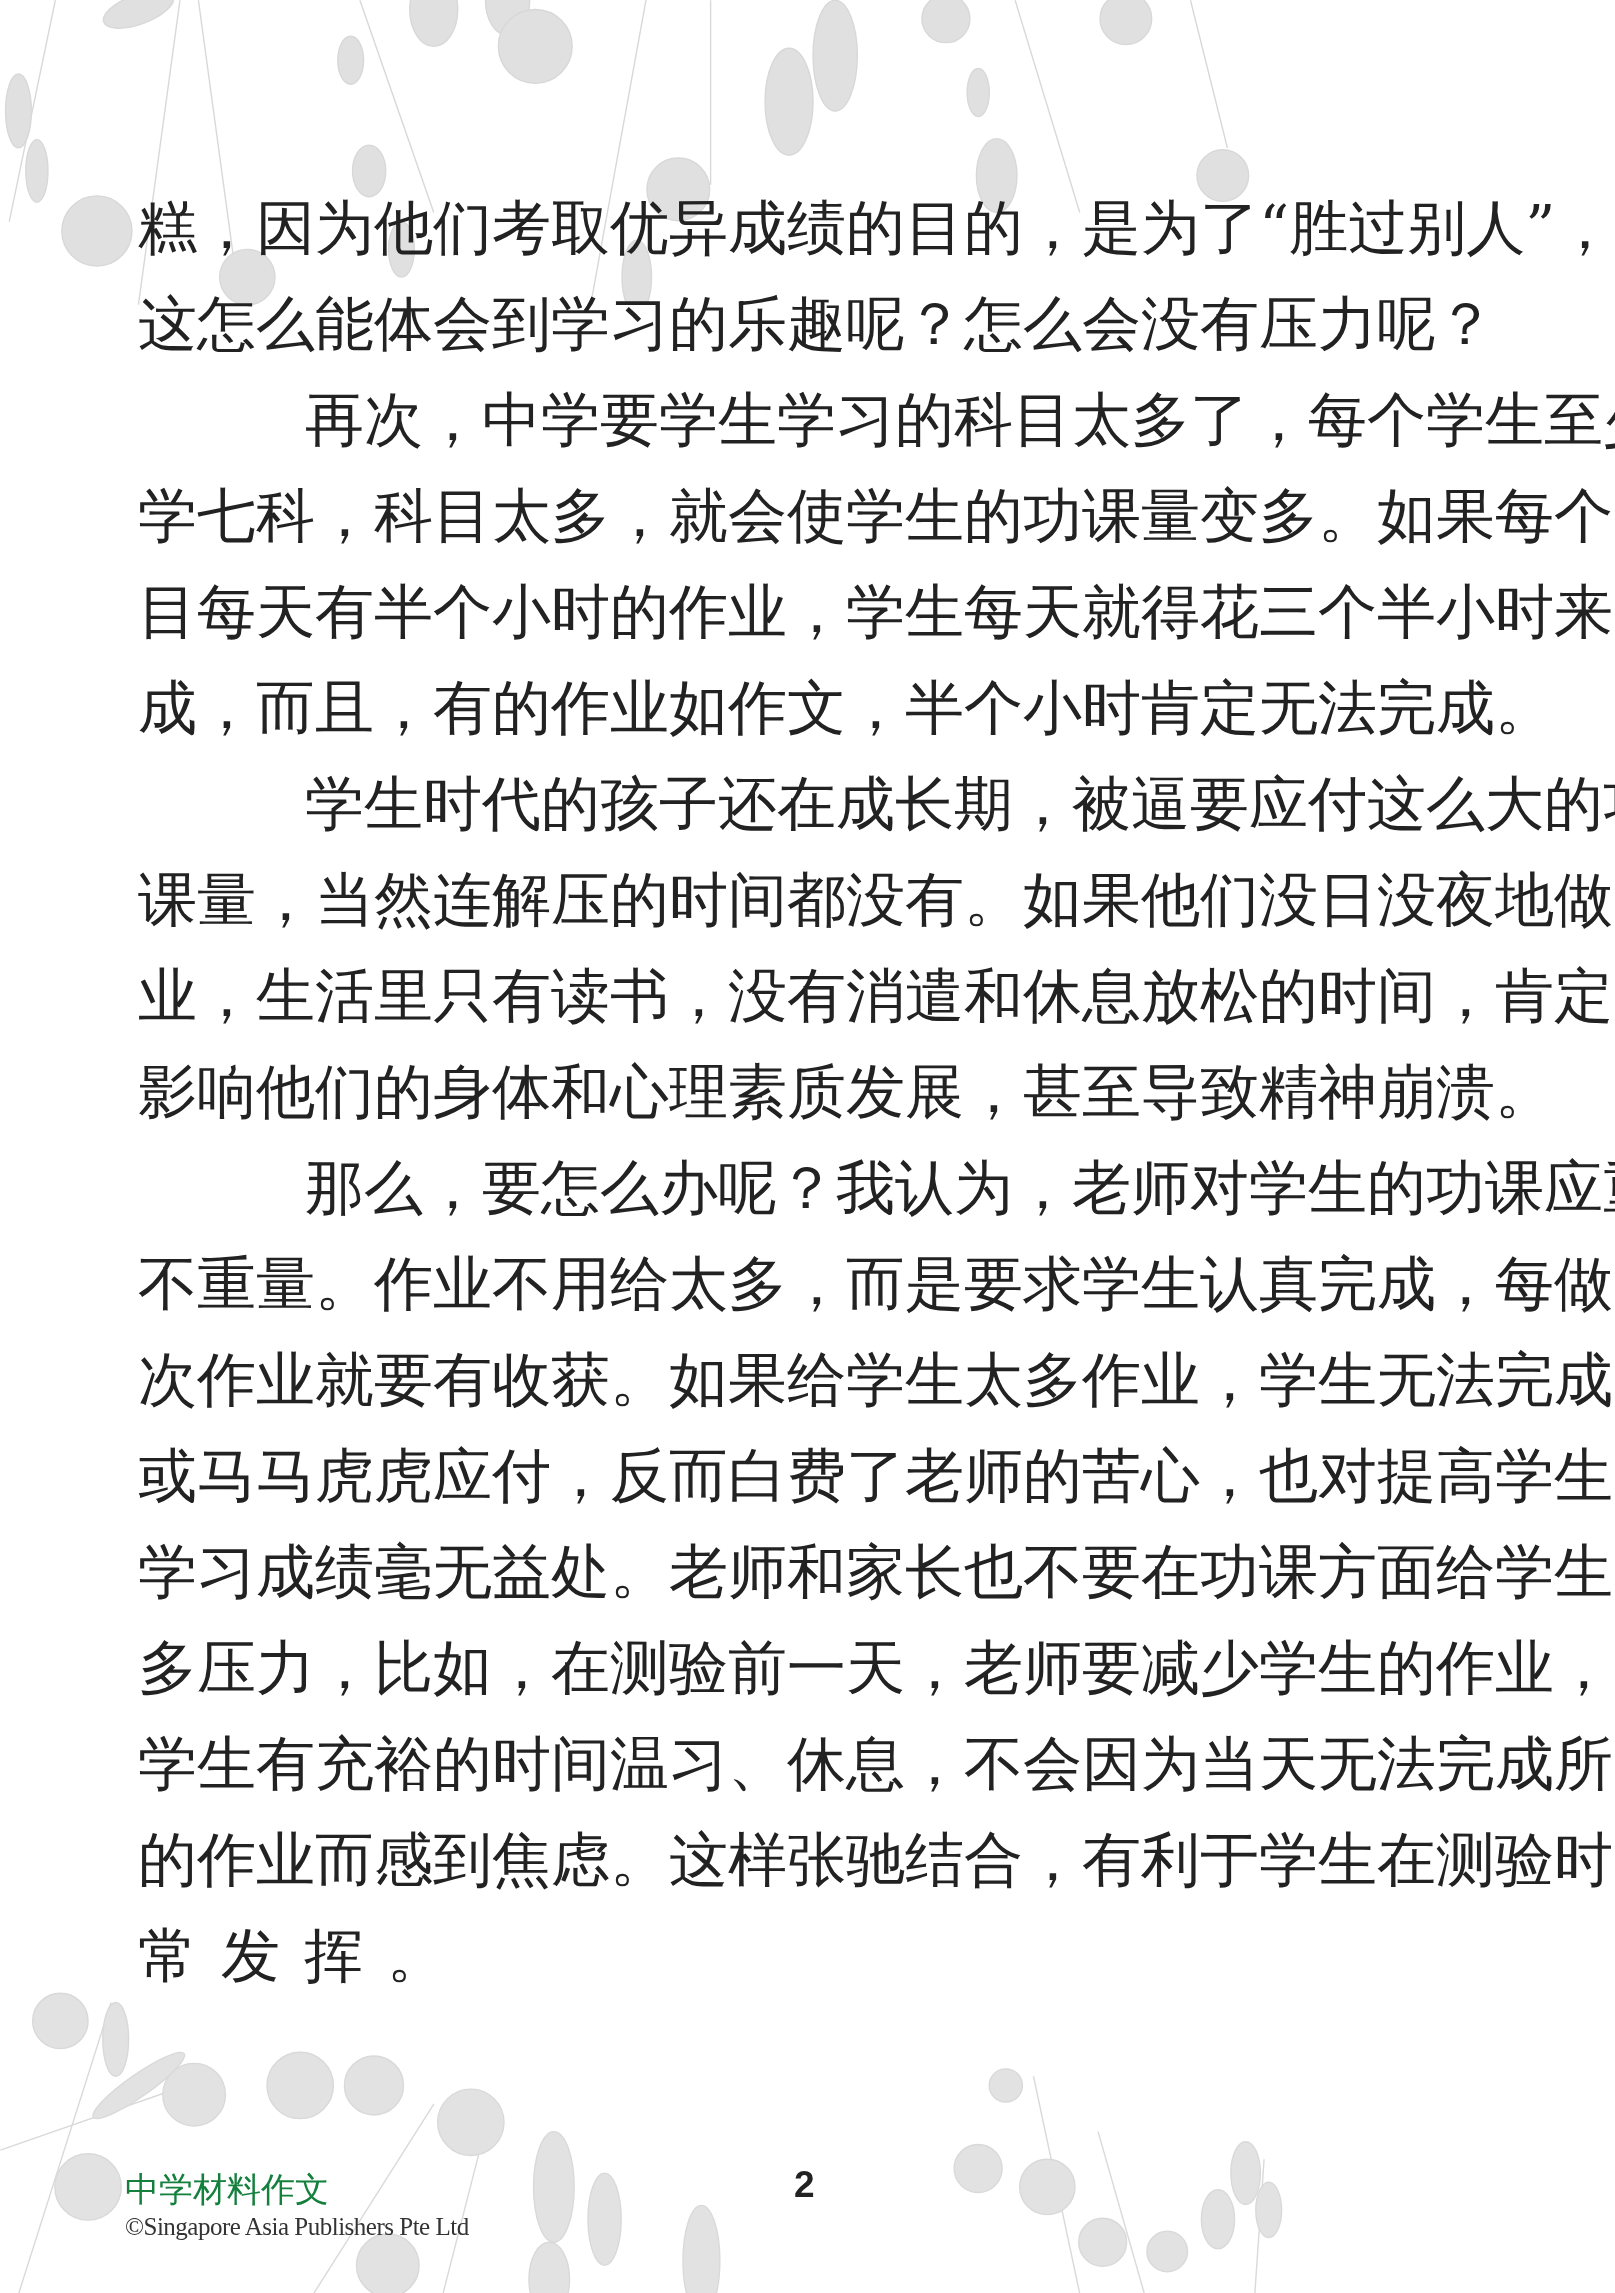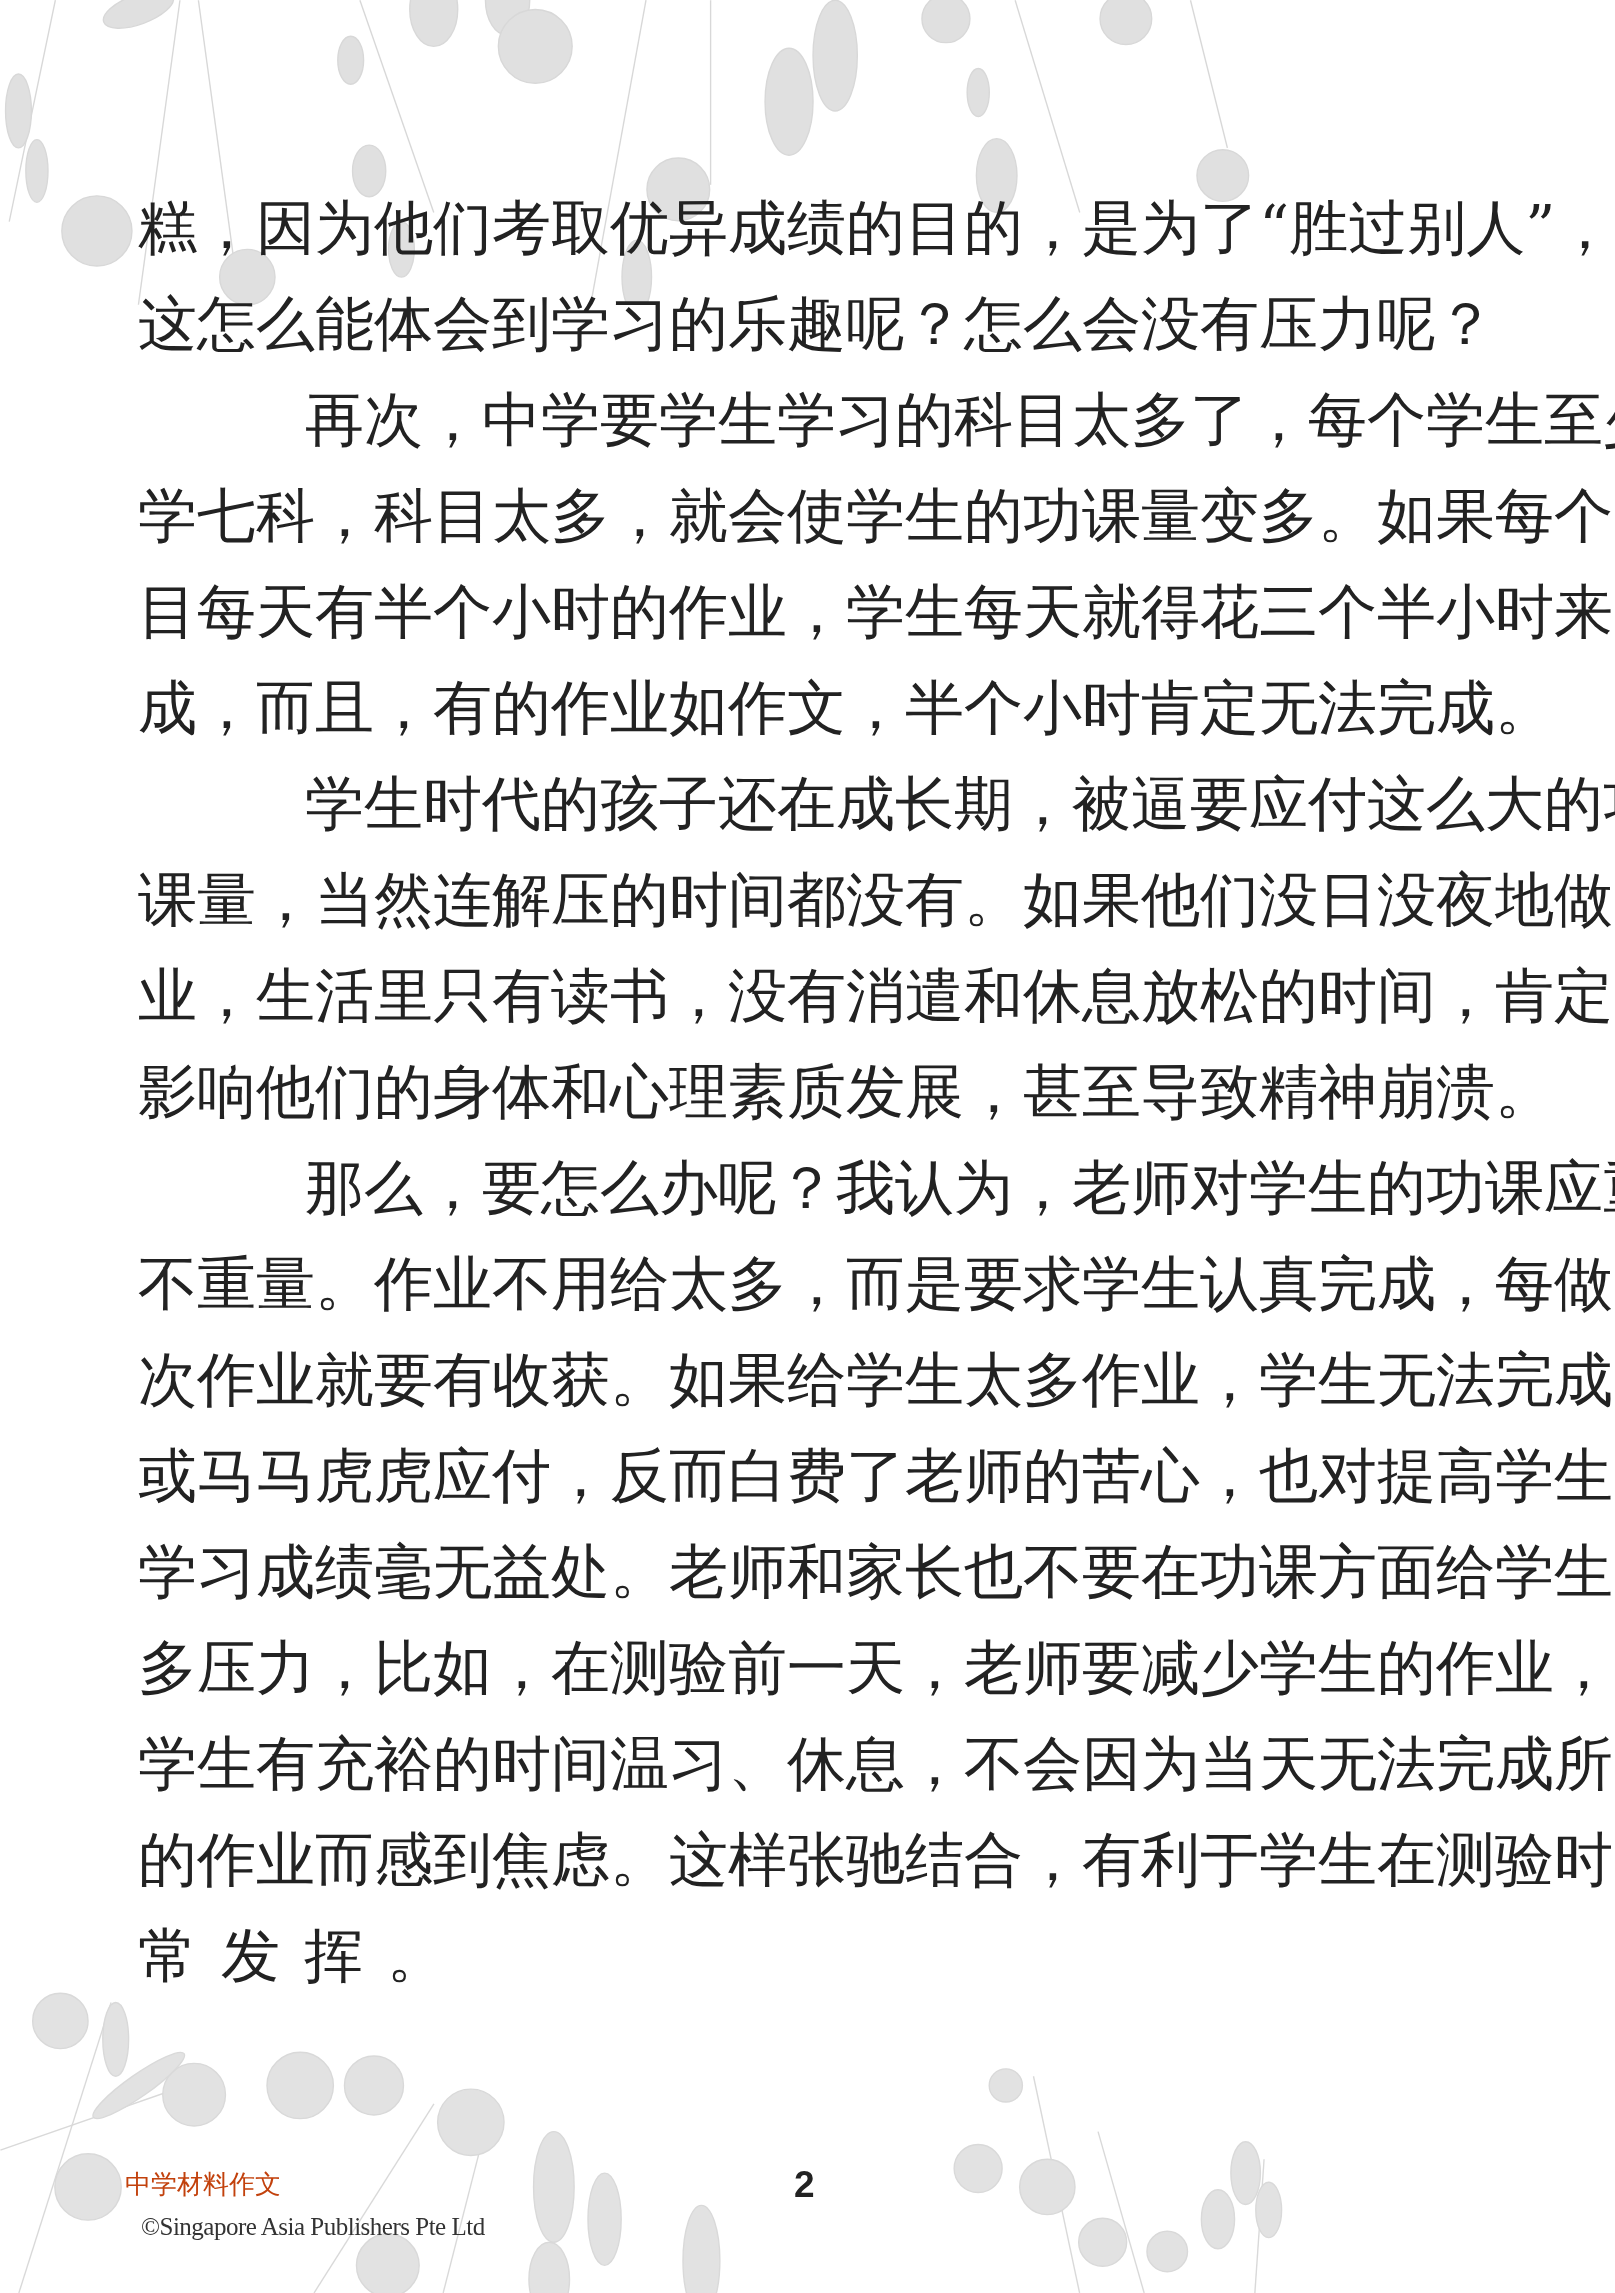--- a/index.html
+++ b/index.html
@@ -8,23 +8,23 @@
   .deco { position:absolute; left:0; width:1615px; pointer-events:none; }
   .deco-top { top:0; height:305px; }
   .deco-bottom { top:1984px; height:309px; }
   .text-block { position:absolute; left:138px; top:180px; width:1335px; }
   .line { height:96px; display:flex; align-items:center; justify-content:space-between;
           font-size:59px; line-height:96px; white-space:nowrap; }
   .line span.ch { display:inline-block; width:59px; text-align:center; }
   .line.last { justify-content:flex-start; }
   .line.last span.ch { margin-right:24px; }
   .line.indent { padding-left:167px; }
-  .footer-title { position:absolute; left:125px; top:2167px; font-size:26px; color:#c2410c;
+  .footer-title { position:absolute; left:125px; top:2167px; font-size:34px; color:#15803d;
                   font-family:"DejaVu Serif","Liberation Serif",serif; }
-  .footer-copy { position:absolute; left:141px; top:2213px; font-size:25px; color:#333;
+  .footer-copy { position:absolute; left:125px; top:2213px; font-size:25px; color:#333;
                  font-family:"Liberation Serif","DejaVu Serif",serif; letter-spacing:-0.5px; }
   .page-num { position:absolute; left:794px; top:2164px; font-size:37px; font-weight:bold; color:#222;
               font-family:"Liberation Sans","DejaVu Sans",sans-serif; }
 </style>
 </head>
 <body>
 
 <svg class="deco deco-top" viewBox="0 0 1750 330">
   <g fill="#e0e0e0" stroke="#d8d8d8" stroke-width="1.5">
     <line x1="60" y1="0" x2="10" y2="240" fill="none"></line>

